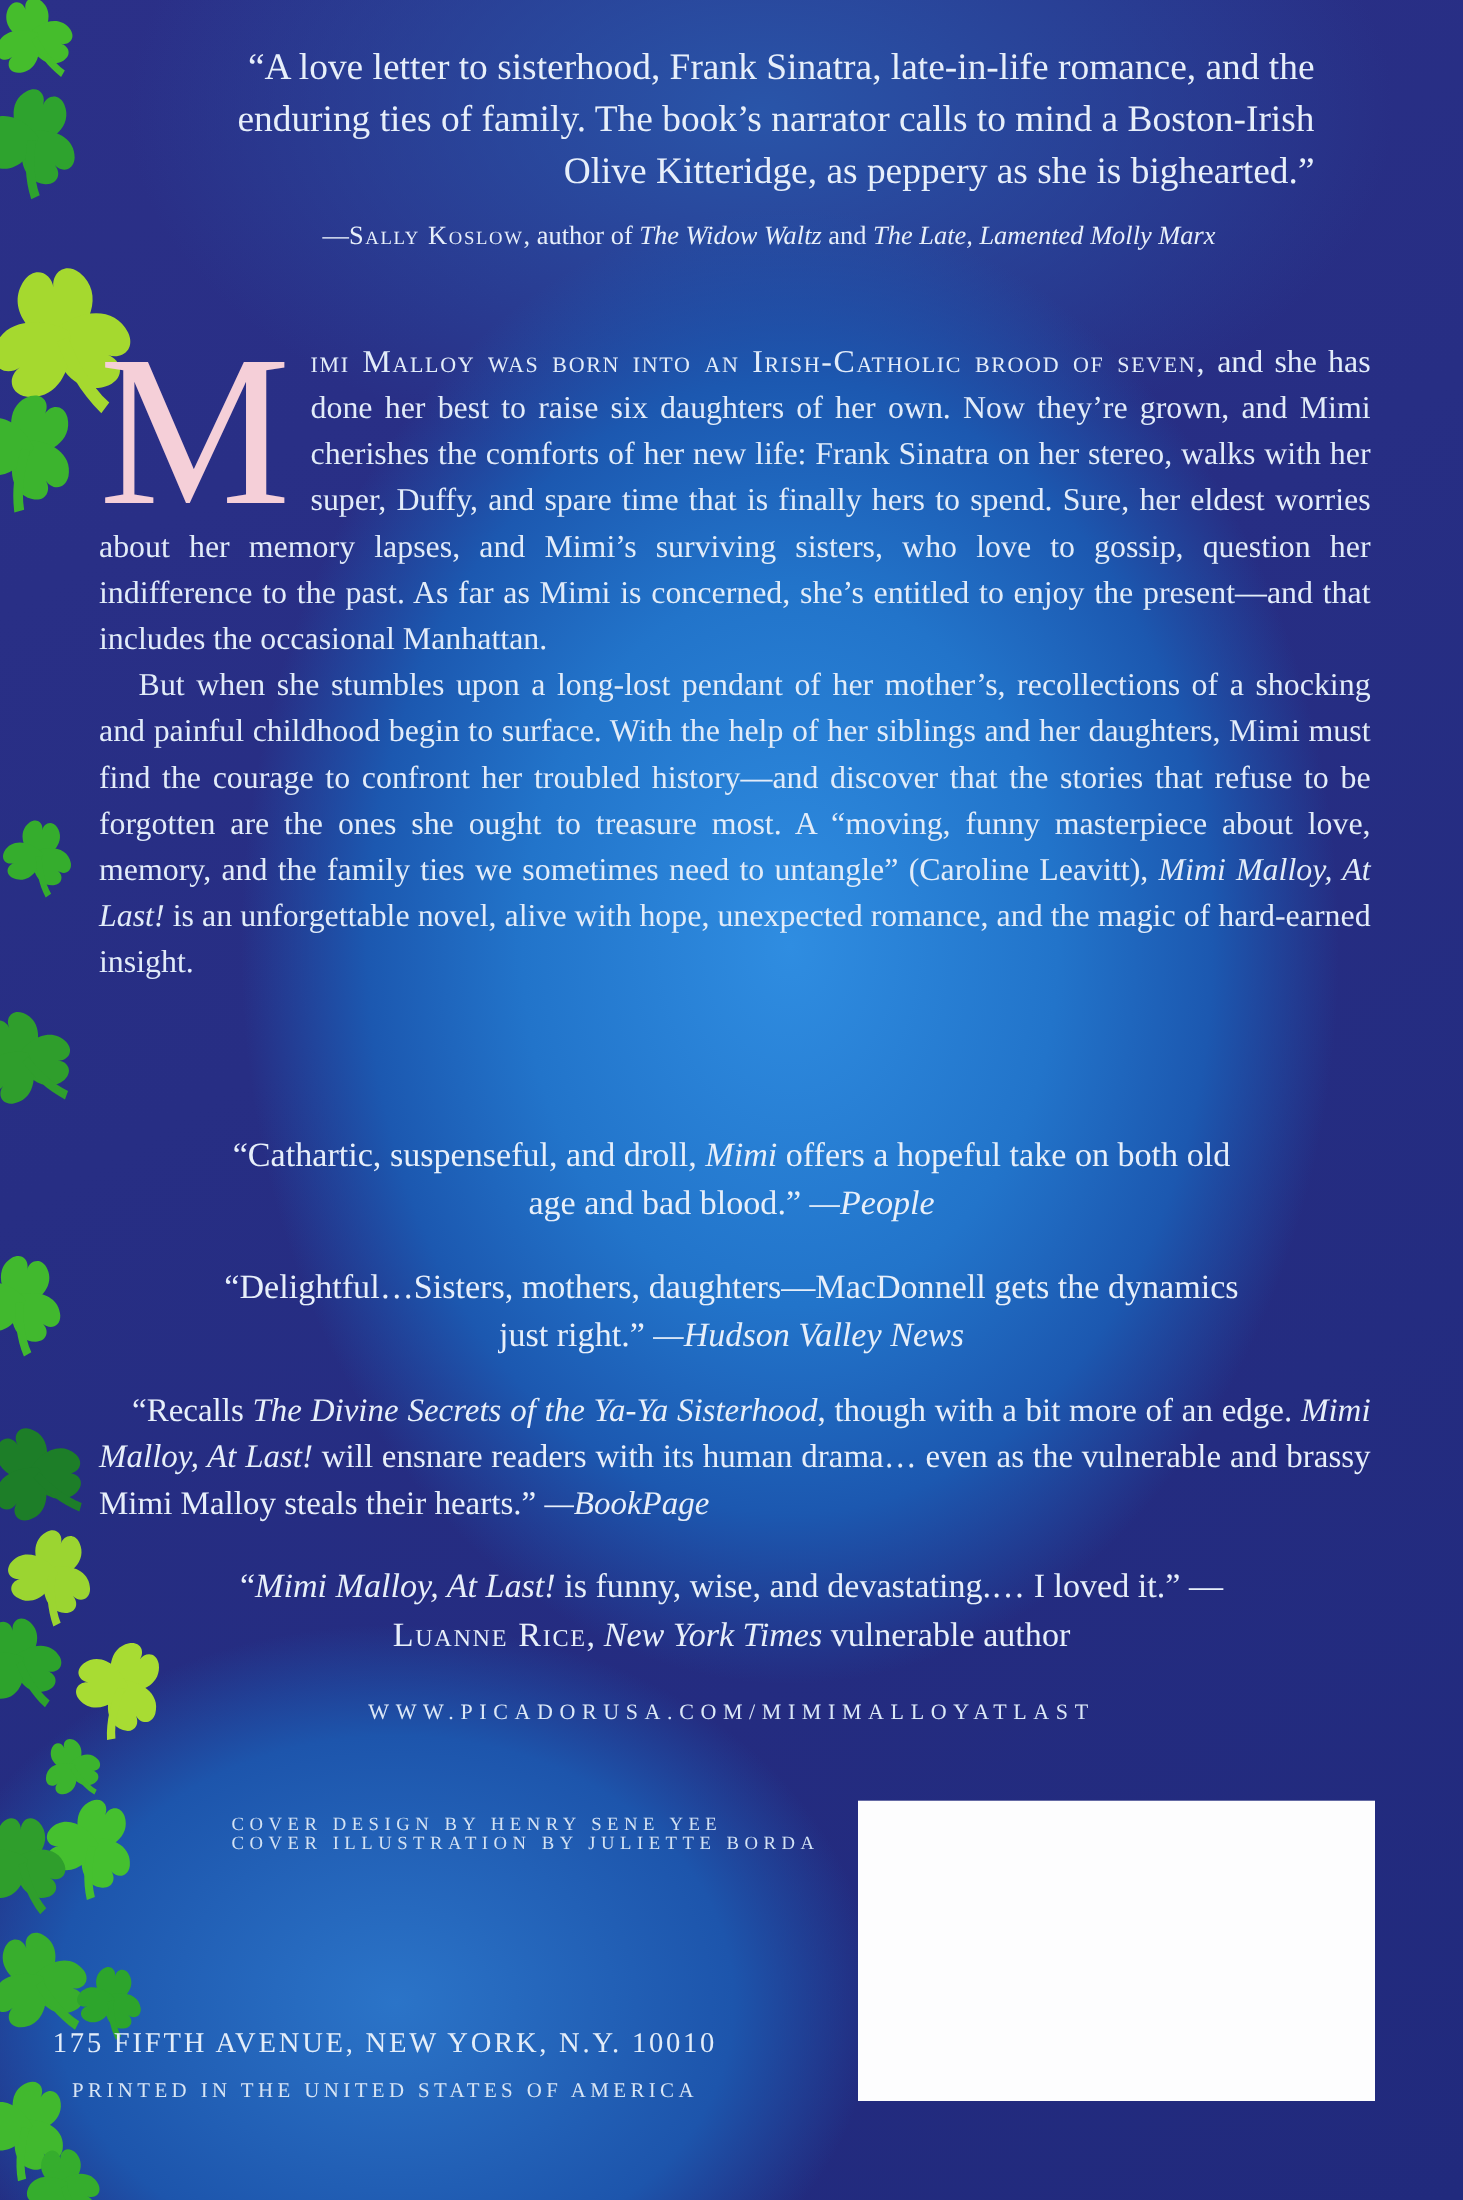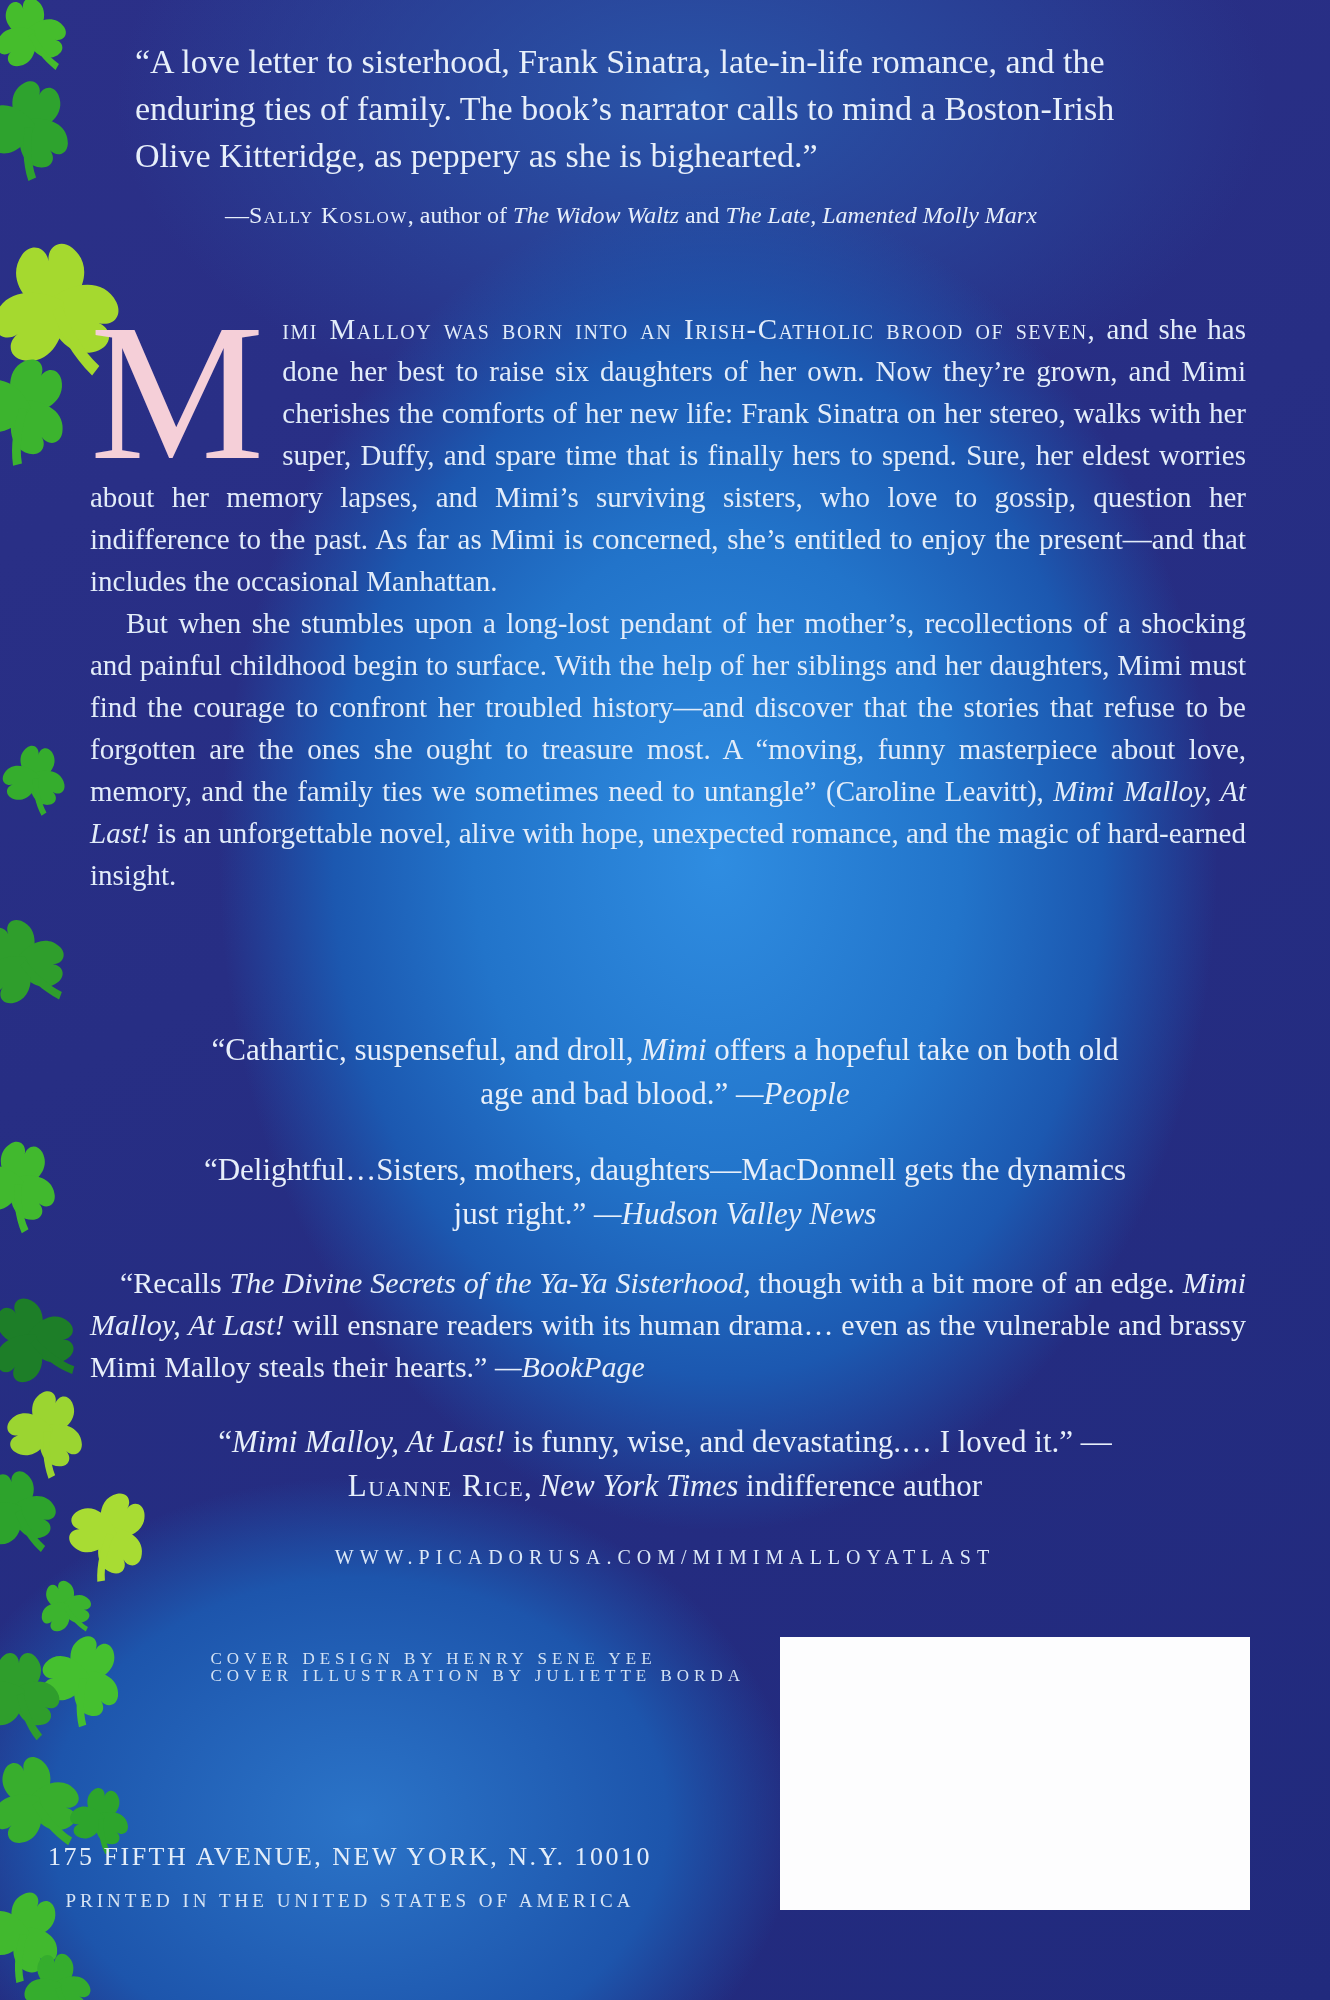--- a/index.html
+++ b/index.html
@@ -13,21 +13,21 @@
       radial-gradient(ellipse 640px 860px at 54% 43%, #2f8de1 0%, #2274ca 38%, #1c58b0 60%, rgba(28,60,150,0) 78%),
       radial-gradient(ellipse 560px 440px at 27% 91%, #2b74c8 0%, #1d55ac 55%, rgba(28,60,150,0) 78%),
       radial-gradient(ellipse 800px 460px at 52% 5%, #2955a9 0%, rgba(30,50,140,0) 72%),
       linear-gradient(150deg, #2b3088 0%, #272e84 40%, #212a7d 100%);
   }
   .txt{position:absolute;color:#e7effa;}
   .i{font-style:italic;}
   .sc{font-variant:small-caps;letter-spacing:1.5px;}
 
   
-  #top-quote{left:85px;top:38px;width:1160px;text-align:left;}
+  #top-quote{left:85px;top:38px;width:1160px;text-align:right;}
   #top-quote .q{max-width:1060px;margin:0 auto;font-size:34px;line-height:47px;}
   #top-quote .a{max-width:880px;margin:4px auto;font-size:24px;line-height:65px;}
 
   
   #synopsis{left:90px;top:308px;width:1156px;font-size:29px;line-height:42px;text-align:justify;color:#e2ecf9;}
   #synopsis p{margin:0;}
   #synopsis .p2{text-indent:36px;}
   .dropcap{
     float:left;
     font-size:196px;line-height:0.76;
@@ -144,21 +144,21 @@
     <div class="inner"><span>“Delightful…Sisters, mothers, daughters—MacDonnell gets the dynamics just right.”  </span><span class="i">—Hudson Valley News</span></div>
   </div>
 
   <div class="txt cquote" id="quote-people">
     <div class="inner"><span>“Cathartic, suspenseful, and droll, </span><span class="i">Mimi</span><span> offers a hopeful take on both old age and bad blood.”  </span><span class="i">—People</span></div>
   </div>
 
   <div class="txt" id="quote-bookpage"><span>“Recalls </span><span class="i">The Divine Secrets of the Ya-Ya Sisterhood</span><span>, though with a bit more of an edge. </span><span class="i">Mimi Malloy, At Last!</span><span> will ensnare readers with its human drama… even as the vulnerable and brassy Mimi Malloy steals their hearts.”  </span><span class="i">—BookPage</span></div>
 
   <div class="txt cquote" id="quote-luanne">
-    <div class="inner"><span>“</span><span class="i">Mimi Malloy, At Last!</span><span> is funny, wise, and devastating.… I loved it.” </span><span>—</span><span class="sc">Luanne Rice</span><span>, </span><span class="i">New York Times</span><span> indifference author</span></div>
+    <div class="inner"><span>“</span><span class="i">Mimi Malloy, At Last!</span><span> is funny, wise, and devastating.… I loved it.” </span><span>—</span><span class="sc">Luanne Rice</span><span>, </span><span class="i">New York Times</span><span> vulnerable author</span></div>
   </div>
 
   <div class="txt" id="website">WWW.PICADORUSA.COM/MIMIMALLOYATLAST</div>
 
   <div class="txt" id="credits">
     <div class="line1">COVER DESIGN BY HENRY SENE YEE</div>
     <div class="line2">COVER ILLUSTRATION BY JULIETTE BORDA</div>
   </div>
 
   <div class="txt" id="publisher-logo">Picador</div>

